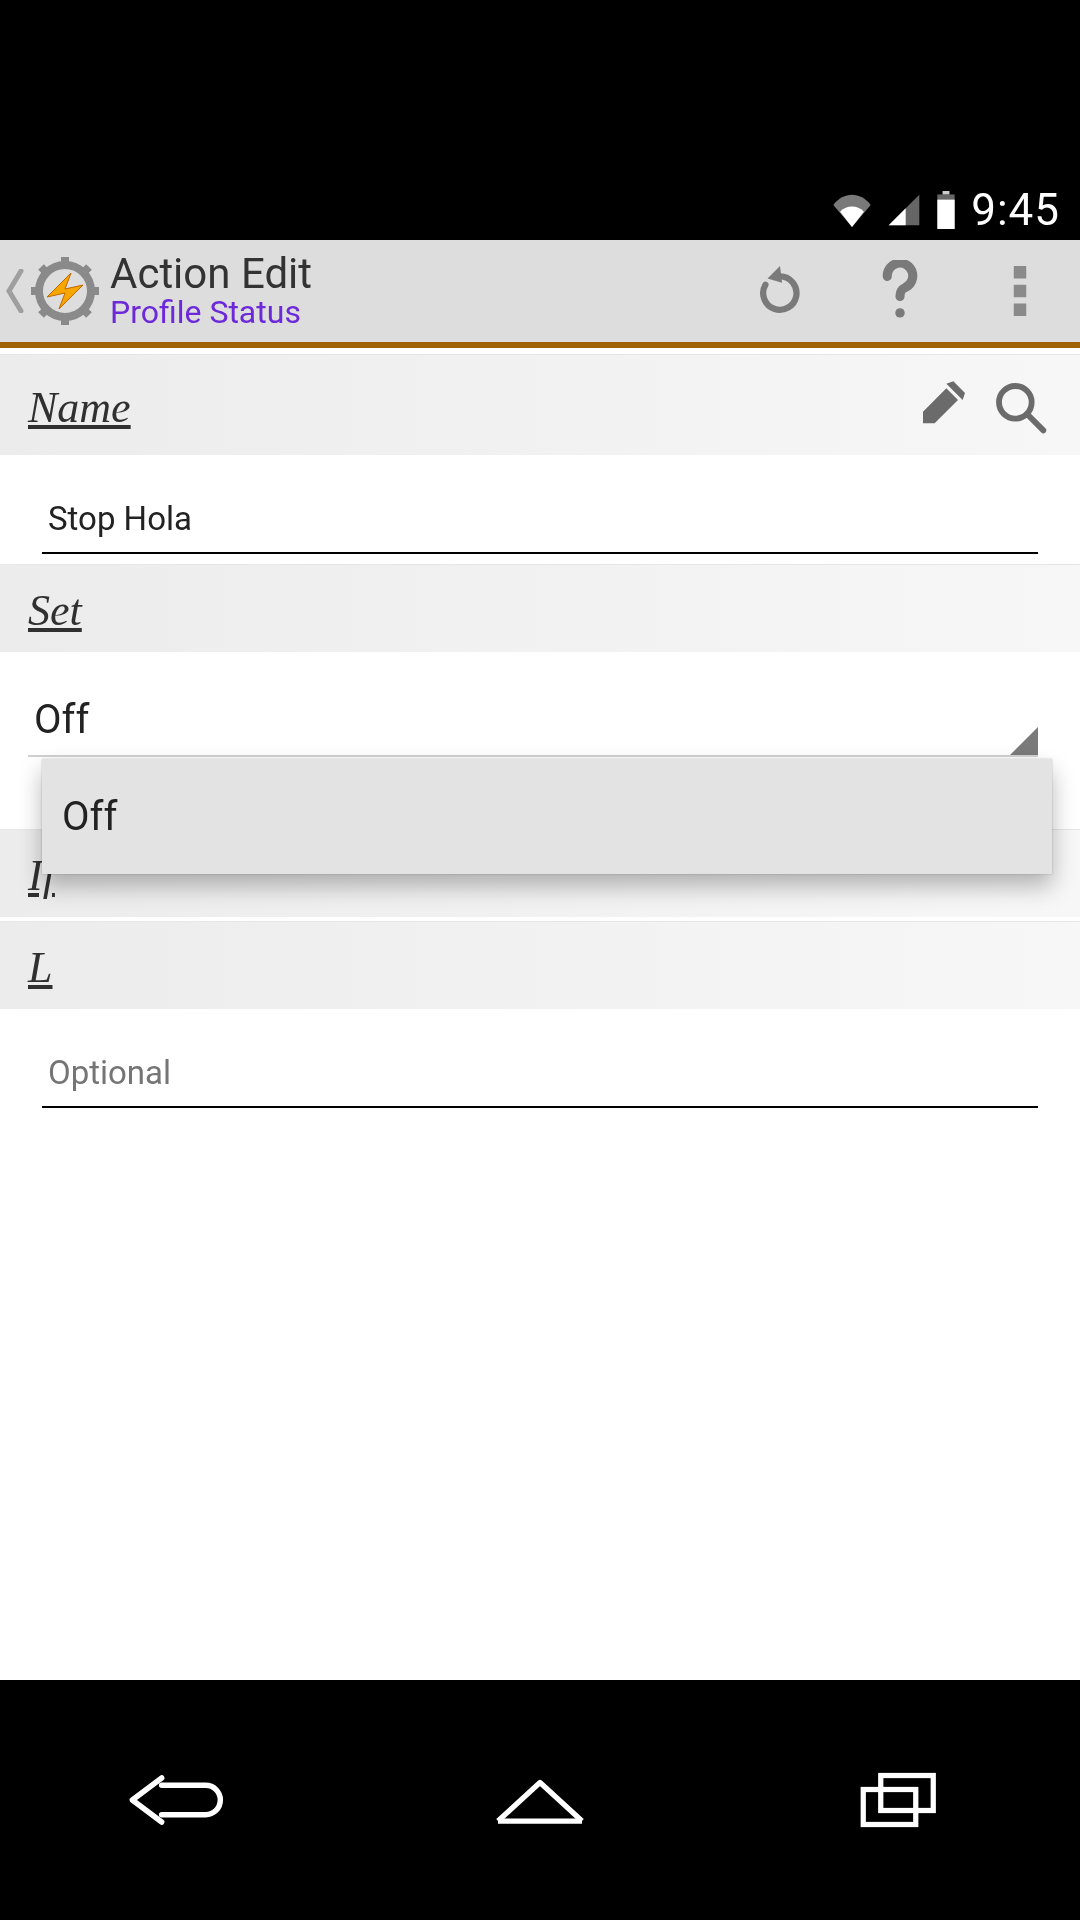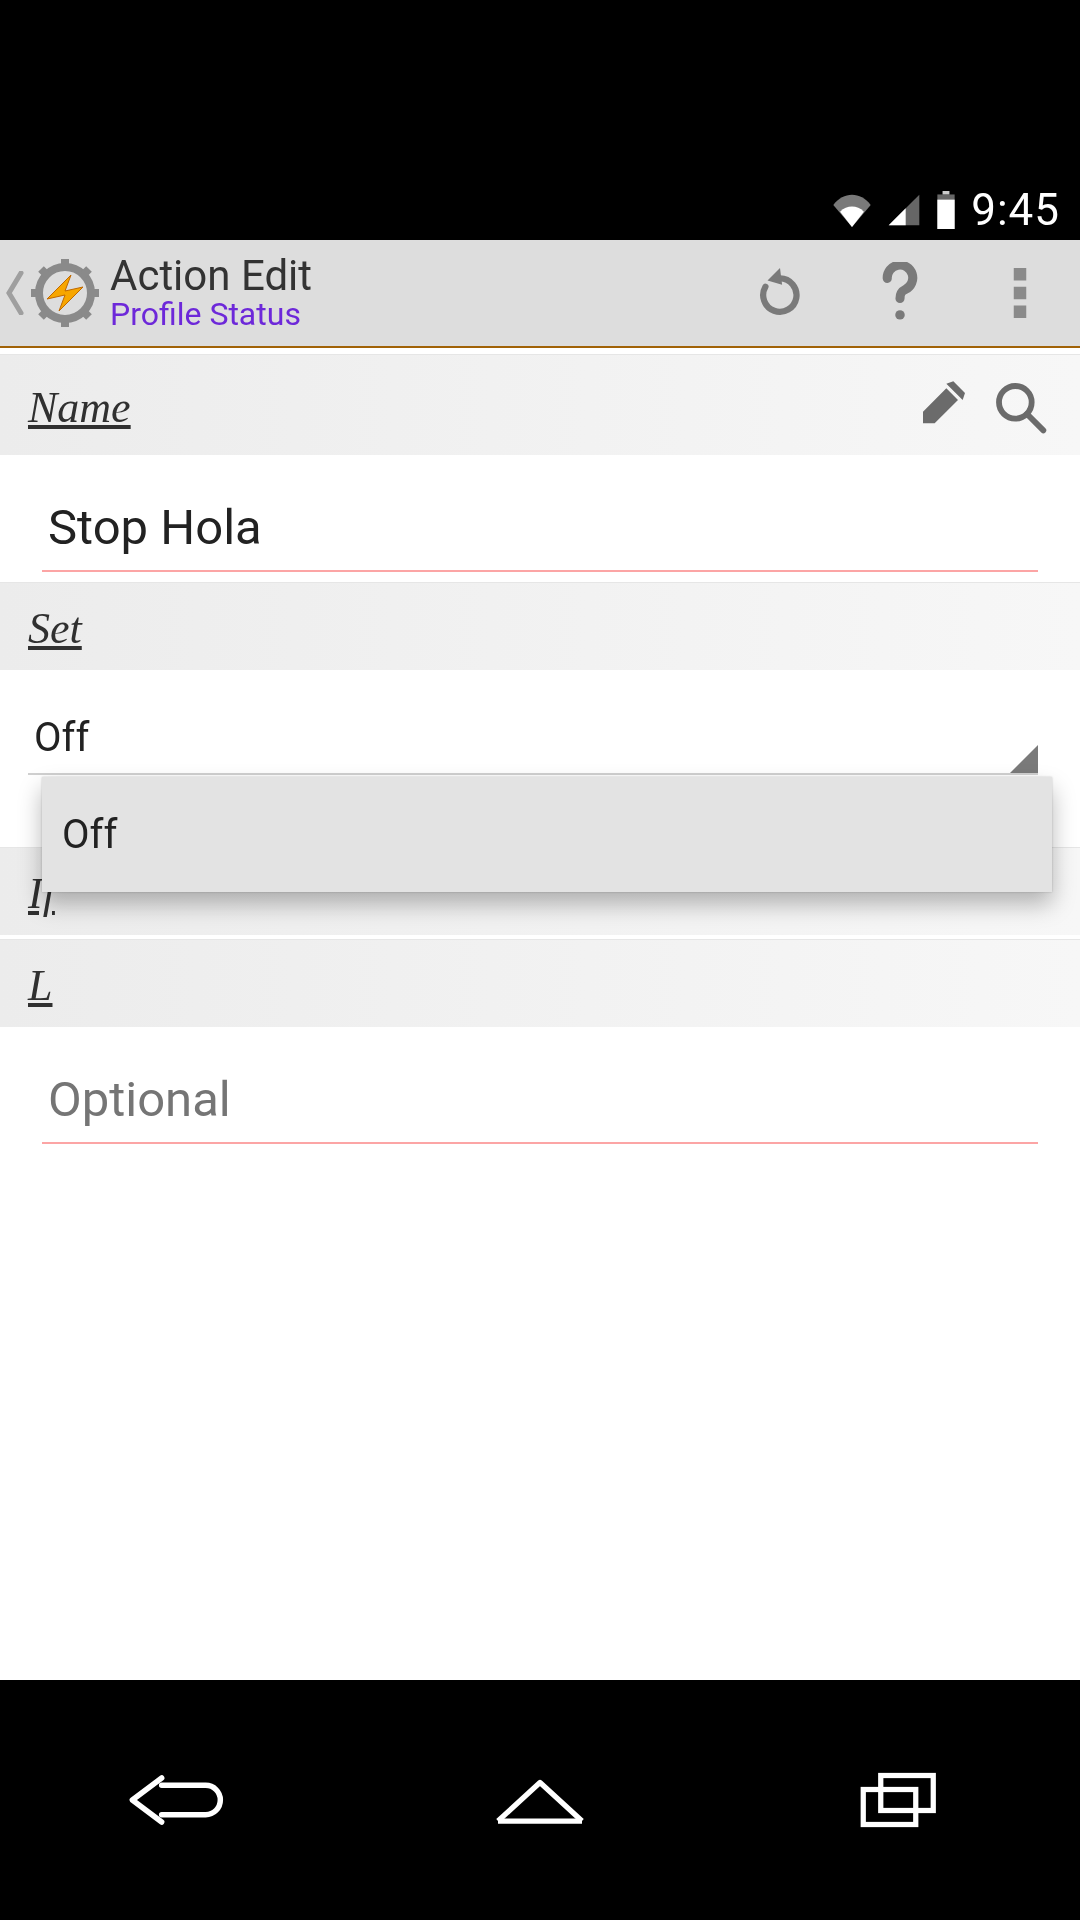--- a/index.html
+++ b/index.html
@@ -22,21 +22,21 @@
     height: 60px; display: flex; align-items: center; justify-content: flex-end;
     padding: 0 20px; color: #eee;
     gap: 14px;
   }
   .statusbar .clock { font-size: 44px; font-weight: 400; letter-spacing: 1px; color:#fff;}
   .statusbar svg { display: block; }
 
   
   .actionbar {
     height: 108px; background: #dddddd;
-    border-bottom: 2px solid #a16207;
+    border-bottom: 6px solid #a16207;
     display: flex; align-items: center;
   }
   .actionbar .back-caret {
     width: 30px; height: 108px; display:flex; align-items:center; justify-content:center;
     color:#9f9f9f;
   }
   .actionbar .app-icon { width: 70px; height: 70px; margin-right: 10px; position:relative;}
   .actionbar .titles { flex: 0 0 auto; display: flex; flex-direction: column; justify-content: center; line-height:1.05;}
   .actionbar .title { font-size: 42px; color: #333; }
   .actionbar .subtitle { font-size: 32px; color: #6d28d9;}
@@ -57,22 +57,22 @@
     font-style: italic; font-size: 44px; color: #303030; flex:1;
     font-family: Georgia, 'Times New Roman', serif;
     text-decoration: underline;
   }
   .section-header.first { margin-top: 6px; }
   .row-icon { width: 64px; height: 64px; display:flex; align-items:center; justify-content:center; color:#6b6b6b; margin-left:12px;}
 
   
   .field-wrap { padding: 30px 42px 10px 42px; }
   .text-input {
-    width: 100%; border: none; border-bottom: 2px solid #fca5a5;
-    font-size: 49px; padding: 14px 6px; outline: none; color:#222; background:transparent;
+    width: 100%; border: none; border-bottom: 2px solid #000000;
+    font-size: 33px; padding: 14px 6px; outline: none; color:#222; background:transparent;
   }
   .text-input.placeholder { color:#a8a8a8; }
 
   
   .spinner-wrap { padding: 34px 42px 0 28px; position: relative; }
   .spinner {
     width: 100%; border-bottom: 2px solid #d0d0d0;
     font-size: 40px; padding: 10px 6px 12px 6px;
     position: relative; color:#222;
   }

